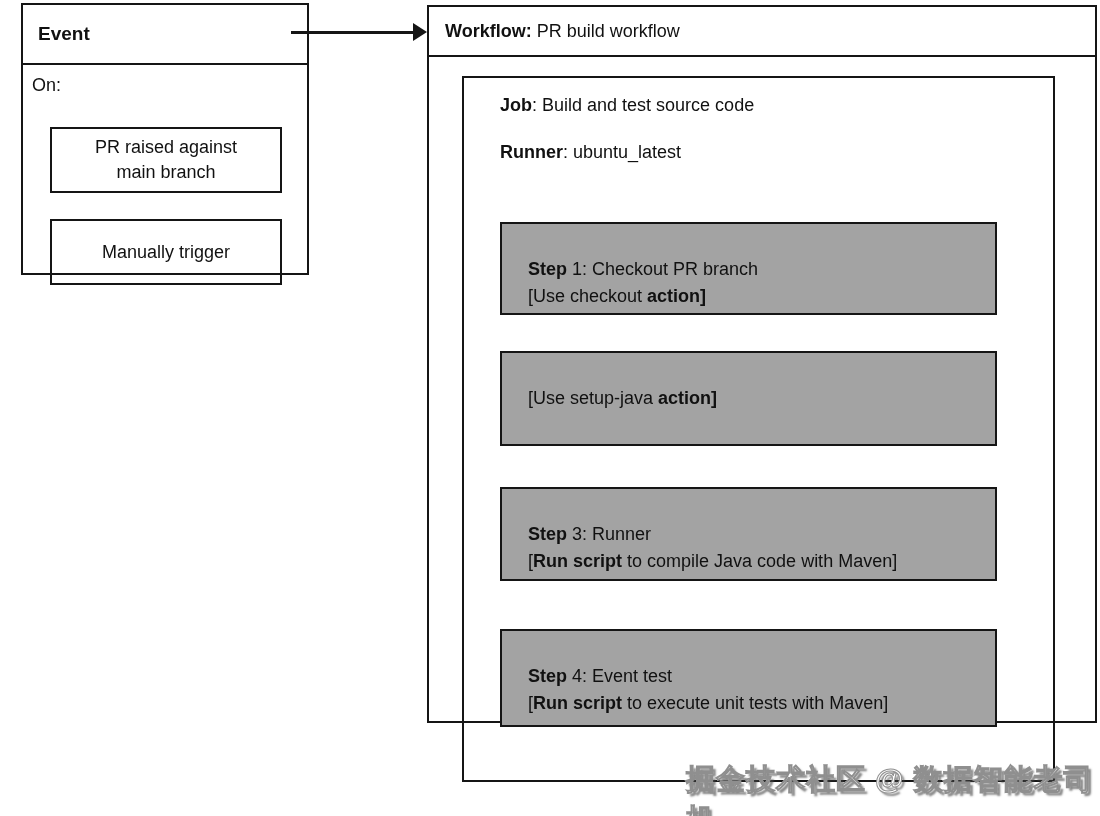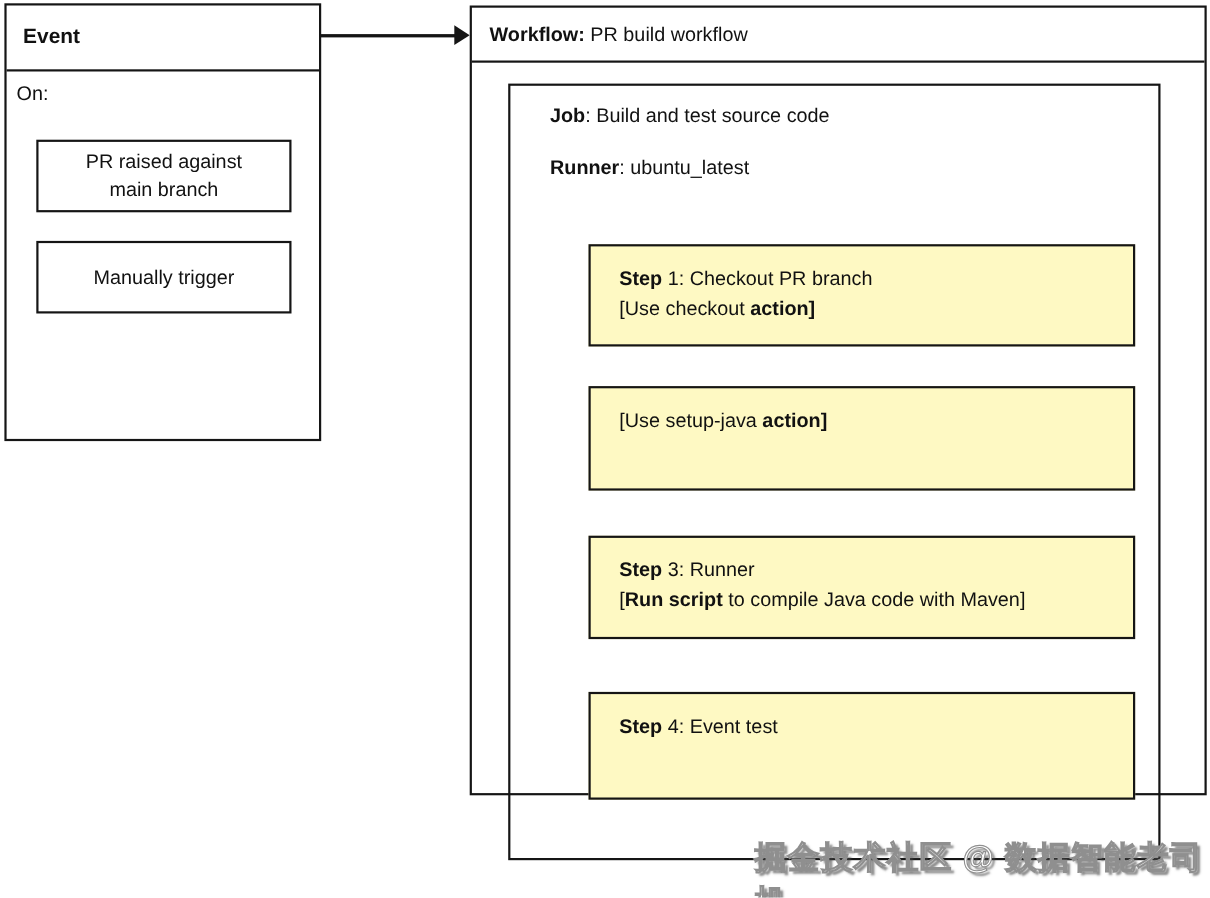--- a/index.html
+++ b/index.html
@@ -9,21 +9,21 @@
     font-family: "Liberation Sans", sans-serif;
     color: #111111;
     font-size: 18px;
     overflow: hidden;
   }
   .box { position: absolute; border: 2px solid #151515; background: #ffffff; }
   .t { white-space: pre-wrap; }
   b, .bold { font-weight: bold; }
 
   
-  #event-box { left: 4px; top: 3px; width: 288px; height: 398px; }
+  #event-box { left: 21px; top: 3px; width: 288px; height: 272px; }
   #event-header {
     height: 60px; border-bottom: 2px solid #151515;
     display: flex; align-items: center; padding-left: 15px;
     font-weight: bold; font-size: 19px;
   }
   #event-on { position: absolute; left: 9px; top: 70px; }
   .trigger-box {
     position: absolute; left: 27px; width: 232px; height: 66px;
     border: 2px solid #151515;
     display: flex; align-items: center; justify-content: center;
@@ -50,22 +50,22 @@
   #workflow-header {
     height: 50px; border-bottom: 2px solid #151515;
     display: flex; align-items: center; padding-left: 16px;
   }
   #job-box { position: absolute; left: 33px; top: 69px; width: 593px; height: 706px; border: 2px solid #151515; }
   #job-line { padding: 14px 0 0 36px; line-height: 27px; }
   #runner-line { padding: 20px 0 0 36px; line-height: 27px; }
 
   .step-box {
     position: absolute; left: 36px; width: 497px;
-    border: 2px solid #151515; background: #fef9c3;
-    padding: 16px 0 0 26px; line-height: 27px; margin-left: 35px;
+    border: 2px solid #151515; background: #a3a3a3;
+    padding: 32px 0 0 26px; line-height: 27px;
   }
   #step-1 { top: 144px; height: 93px; }
   #step-2 { top: 273px; height: 95px; }
   #step-3 { top: 409px; height: 94px; }
   #step-4 { top: 551px; height: 98px; }
 
   
   #watermark {
     position: absolute; left: 686px; top: 760px;
     font-size: 29px; font-weight: bold; letter-spacing: 1px;
@@ -117,17 +117,18 @@
       <div class="t"><span class="t">[Use setup-java </span><span class="t bold">action]</span><span class="t"></span></div>
     </div>
 
     <div class="step-box" id="step-3">
       <div class="t"><span class="t bold">Step</span><span class="t"> 3: Runner</span></div>
       <div class="t"><span class="t">[</span><span class="t bold">Run script</span><span class="t"> to compile Java code with Maven]</span></div>
     </div>
 
     <div class="step-box" id="step-4">
       <div class="t"><span class="t bold">Step</span><span class="t"> 4: Event test</span></div>
+      <div class="t"><span class="t">[</span><span class="t bold">Run script</span><span class="t"> to execute unit tests with Maven]</span></div>
     </div>
   </div>
 </div>
 
 <div id="watermark" class="t">掘金技术社区 @ 数据智能老司机</div>
 
 </body></html>

